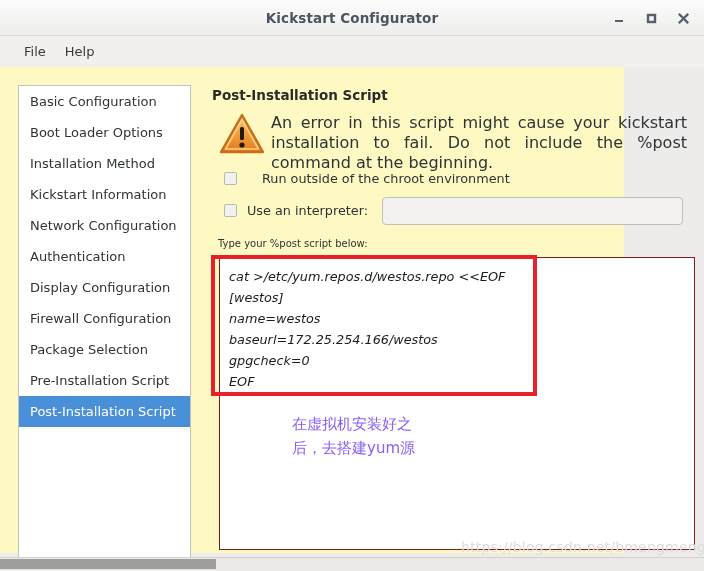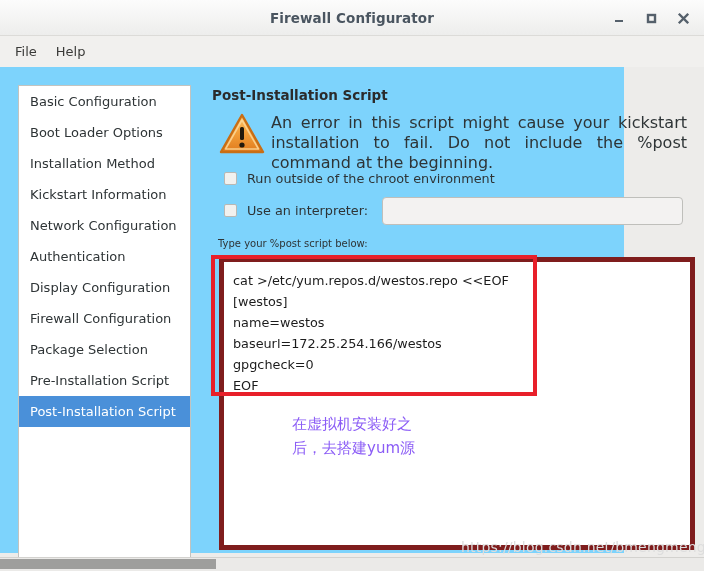--- a/index.html
+++ b/index.html
@@ -35,31 +35,31 @@
     width: 30px; height: 30px; display: flex;
     align-items: center; justify-content: center;
     color: #55606b; font-size: 13px; cursor: default;
   }
   .wbtn svg { display: block; }
 
   
   .menubar {
     position: absolute; left: 0; top: 36px; width: 704px; height: 31px;
     background: #f1f0ee;
-    display: flex; align-items: center; padding-left: 7px; gap: 3px;
+    display: flex; align-items: center; padding-left: 16px; gap: 3px;
   }
   .menuitem {
     font-size: 13px; color: #3a3a38; padding: 3px 8px; cursor: default;
     line-height: 1;
   }
 
   
   .content {
     position: absolute; left: 0; top: 67px; width: 624px; height: 486px;
-    background: #7dd3fc;
+    background: #fef9c3;
   }
 
   
   .sidebar {
     position: absolute; left: 18px; top: 18px;
     width: 173px; height: 481px;
     background: #ffffff; border: 1px solid #c3c3bf;
   }
   .side-item {
     height: 31px; line-height: 31px;
@@ -84,21 +84,21 @@
   }
   .warn-icon { width: 52px; flex: 0 0 52px; padding-top: 2px; }
   .warn-text {
     font-size: 16px; color: #2e3436; line-height: 20px;
     text-align: justify; padding-top: 2px; width: 416px;
   }
 
   .checkrow {
     position: absolute; left: 19px; display: flex; align-items: center;
   }
-  .checkrow.r1 { top: 104px; }
+  .checkrow.r1 { top: 104px; gap: 15px; }
   .checkrow.r2 { top: 136px; }
   .cbox {
     width: 13px; height: 13px; border: 1px solid #b8b8b4;
     background: #f1f1ef; border-radius: 2px; flex: 0 0 13px;
   }
   .cblabel { font-size: 12.8px; color: #2e3436; margin-left: 10px; white-space: nowrap; }
 
   .interp-input {
     position: absolute; left: 177px; top: 130px;
     width: 301px; height: 28px;
@@ -106,21 +106,21 @@
   }
 
   .type-label {
     position: absolute; left: 13px; top: 171px;
     font-size: 10px; color: #2e3436;
   }
 
   .scriptbox {
     position: absolute; left: 14px; top: 190px;
     width: 476px; height: 293px;
-    background: #ffffff; border: 5px solid #7f1d1d;
+    background: #ffffff; border: 1px solid #7f1d1d; font-style: italic;
   }
   .scripttext {
     position: absolute; left: 9px; top: 8px;
     font-family: "DejaVu Sans", "Liberation Sans", sans-serif;
     font-size: 12.8px; color: #1c1c1c; line-height: 21px;
     white-space: pre;
   }
 
   
   .redbox {
@@ -154,21 +154,21 @@
     position: absolute; left: 0; top: 1px; width: 216px; height: 10px;
     background: #9e9e9c;
   }
 </style>
 </head>
 <body>
 
 <div id="app">
 
   <div class="titlebar">
-    <div class="titlebar-title">Firewall Configurator</div>
+    <div class="titlebar-title">Kickstart Configurator</div>
     <div class="wbtns">
       <div class="wbtn">
         <svg width="12" height="12" viewBox="0 0 12 12">
             <rect x="2" y="8" width="8" height="2" fill="#55606b"></rect>
           </svg>
       </div>
       <div class="wbtn">
         <svg width="12" height="12" viewBox="0 0 12 12">
             <rect x="3" y="3" width="7" height="7" fill="none" stroke="#55606b" stroke-width="2.4"></rect>
           </svg>

